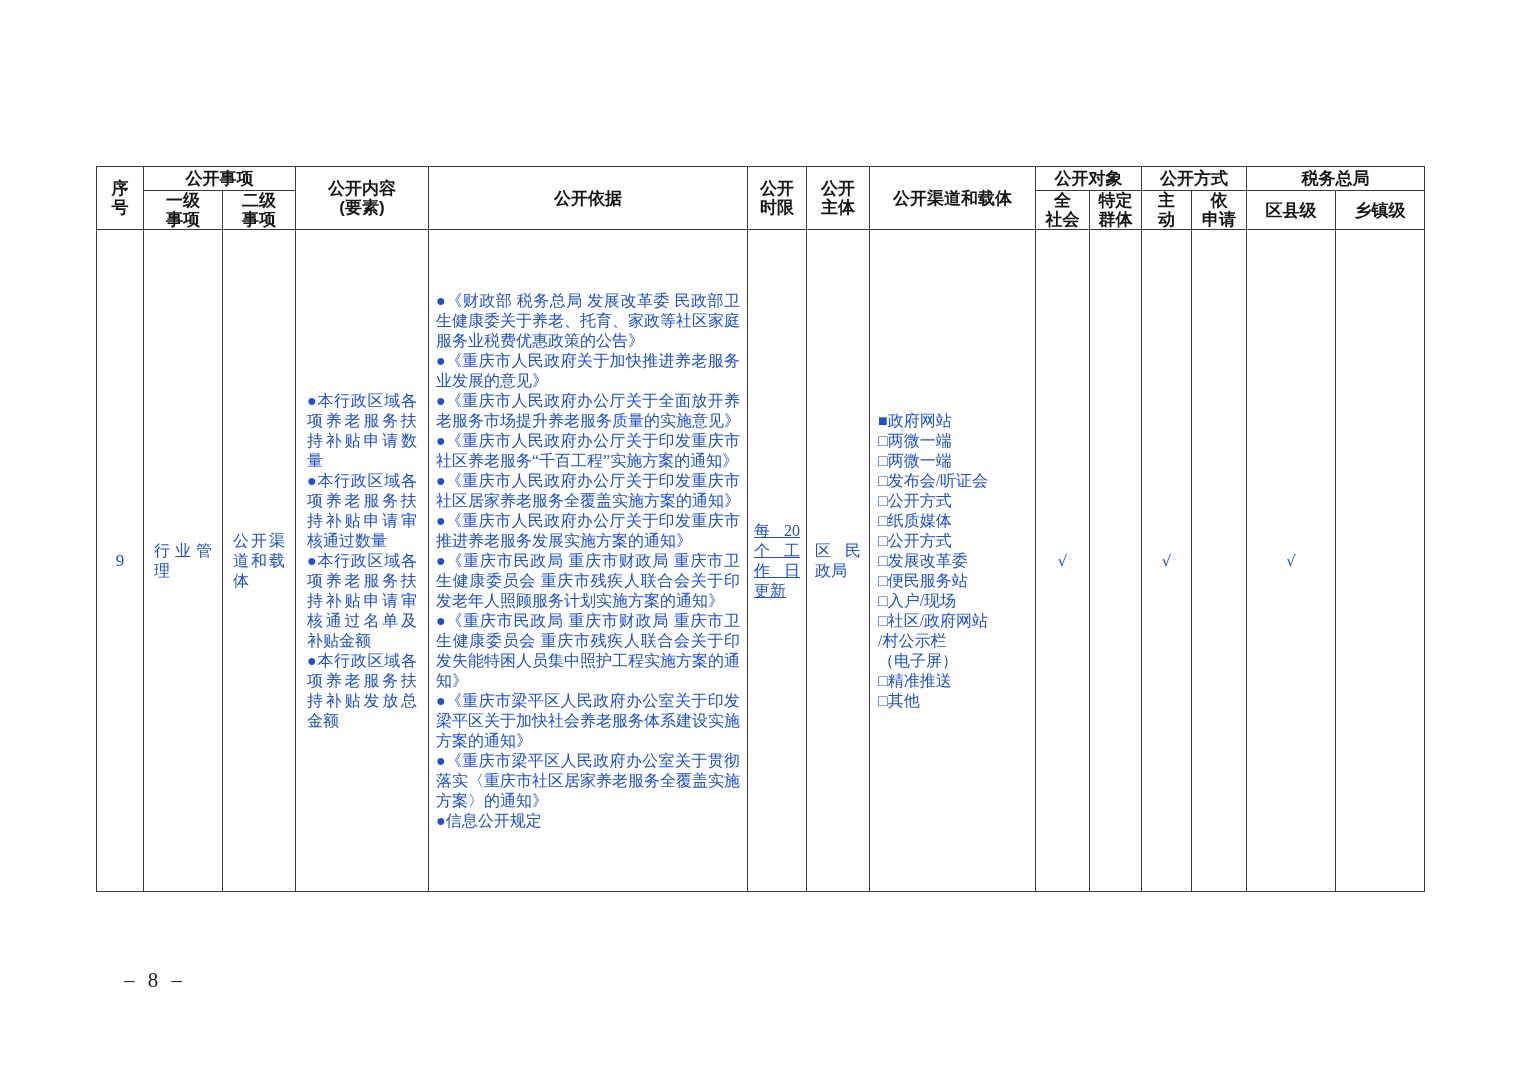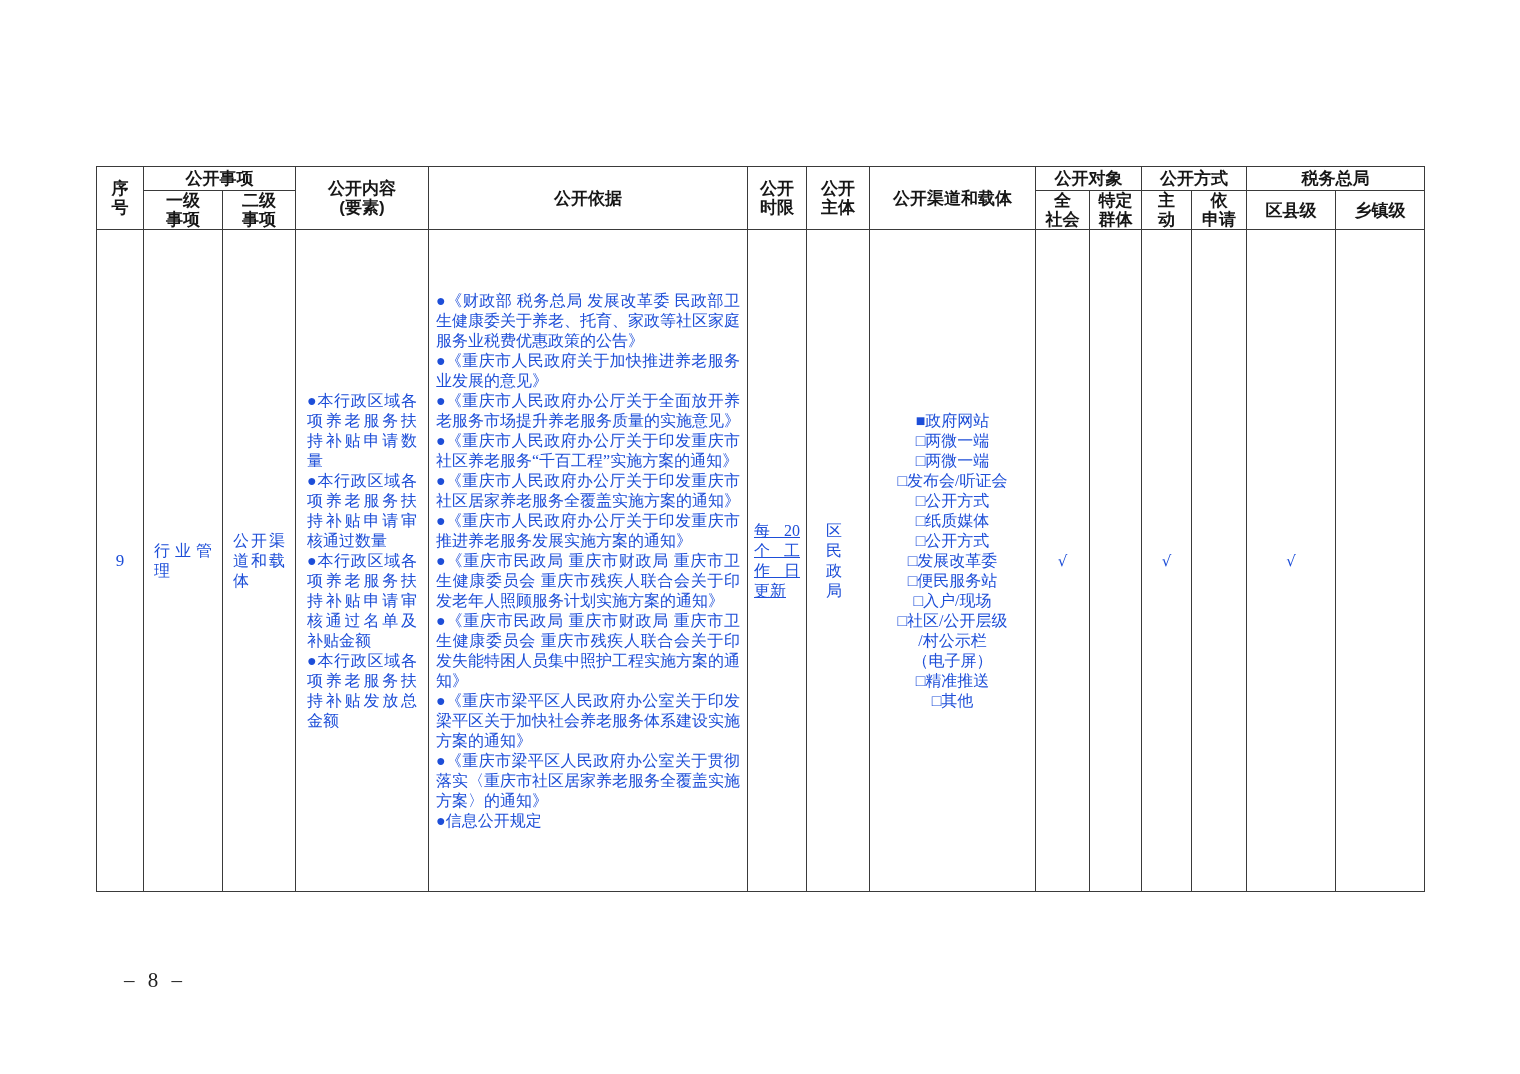--- a/index.html
+++ b/index.html
@@ -41,26 +41,26 @@
     vertical-align: middle;
     white-space: pre-line;
     color: #1d4ed8;
   }
   td.c-seq { text-align: center; font-size: 17px; }
   td.c-level1 { text-align: justify; padding: 0 10px; }
   td.c-level2 { text-align: justify; padding: 0 10px; }
   td.c-content { padding: 0 11px; }
   td.c-basis { padding: 0 7px; }
   td.c-time { text-align: justify; padding: 0 6px; text-decoration: underline; }
-  td.c-subject { text-align: justify; padding: 0 19px; }
+  td.c-subject { text-align: justify; padding: 0 8px; }
   td.c-channels { padding: 0 8px; }
   td.c-check { text-align: center; font-size: 15px; font-family: "DejaVu Sans", sans-serif; }
   .cell-block .li { text-align: justify; text-justify: inter-character; white-space: pre-line; }
   td.c-content .li, td.c-basis .li { text-align: justify; }
-  td.c-channels .li { text-align: center; }
+  td.c-channels .li { text-align: left; }
 
   .page-number {
     position: absolute; left: 124px; top: 968px;
     font-size: 21px; letter-spacing: 4px; color: #1f1f1f;
     font-family: "Liberation Serif", "DejaVu Serif", serif;
   }
 </style>
 </head>
 <body>
 
@@ -124,21 +124,21 @@
         <td class="c-level2">公开渠道和载体</td>
         <td class="c-content">
           <div class="cell-block"><div class="li">●本行政区域各项养老服务扶持补贴申请数量</div><div class="li">●本行政区域各项养老服务扶持补贴申请审核通过数量</div><div class="li">●本行政区域各项养老服务扶持补贴申请审核通过名单及补贴金额</div><div class="li">●本行政区域各项养老服务扶持补贴发放总金额</div></div>
         </td>
         <td class="c-basis">
           <div class="cell-block"><div class="li">●《财政部 税务总局 发展改革委 民政部卫生健康委关于养老、托育、家政等社区家庭服务业税费优惠政策的公告》</div><div class="li">●《重庆市人民政府关于加快推进养老服务业发展的意见》</div><div class="li">●《重庆市人民政府办公厅关于全面放开养老服务市场提升养老服务质量的实施意见》</div><div class="li">●《重庆市人民政府办公厅关于印发重庆市社区养老服务“千百工程”实施方案的通知》</div><div class="li">●《重庆市人民政府办公厅关于印发重庆市社区居家养老服务全覆盖实施方案的通知》</div><div class="li">●《重庆市人民政府办公厅关于印发重庆市推进养老服务发展实施方案的通知》</div><div class="li">●《重庆市民政局 重庆市财政局 重庆市卫生健康委员会 重庆市残疾人联合会关于印发老年人照顾服务计划实施方案的通知》</div><div class="li">●《重庆市民政局 重庆市财政局 重庆市卫生健康委员会 重庆市残疾人联合会关于印发失能特困人员集中照护工程实施方案的通知》</div><div class="li">●《重庆市梁平区人民政府办公室关于印发梁平区关于加快社会养老服务体系建设实施方案的通知》</div><div class="li">●《重庆市梁平区人民政府办公室关于贯彻落实〈重庆市社区居家养老服务全覆盖实施方案〉的通知》</div><div class="li">●信息公开规定</div></div>
         </td>
         <td class="c-time">每 20 个工作日更新</td>
         <td class="c-subject">区民政局</td>
         <td class="c-channels">
-          <div class="cell-block"><div class="li">■政府网站</div><div class="li">□两微一端</div><div class="li">□两微一端</div><div class="li">□发布会/听证会</div><div class="li">□公开方式</div><div class="li">□纸质媒体</div><div class="li">□公开方式</div><div class="li">□发展改革委</div><div class="li">□便民服务站</div><div class="li">□入户/现场</div><div class="li">□社区/公开层级
+          <div class="cell-block"><div class="li">■政府网站</div><div class="li">□两微一端</div><div class="li">□两微一端</div><div class="li">□发布会/听证会</div><div class="li">□公开方式</div><div class="li">□纸质媒体</div><div class="li">□公开方式</div><div class="li">□发展改革委</div><div class="li">□便民服务站</div><div class="li">□入户/现场</div><div class="li">□社区/政府网站
 /村公示栏
 （电子屏）</div><div class="li">□精准推送</div><div class="li">□其他</div></div>
         </td>
         <td class="c-check">√</td>
         <td class="c-check"></td>
         <td class="c-check">√</td>
         <td class="c-check"></td>
         <td class="c-check">√</td>
         <td class="c-check"></td>
       </tr>

